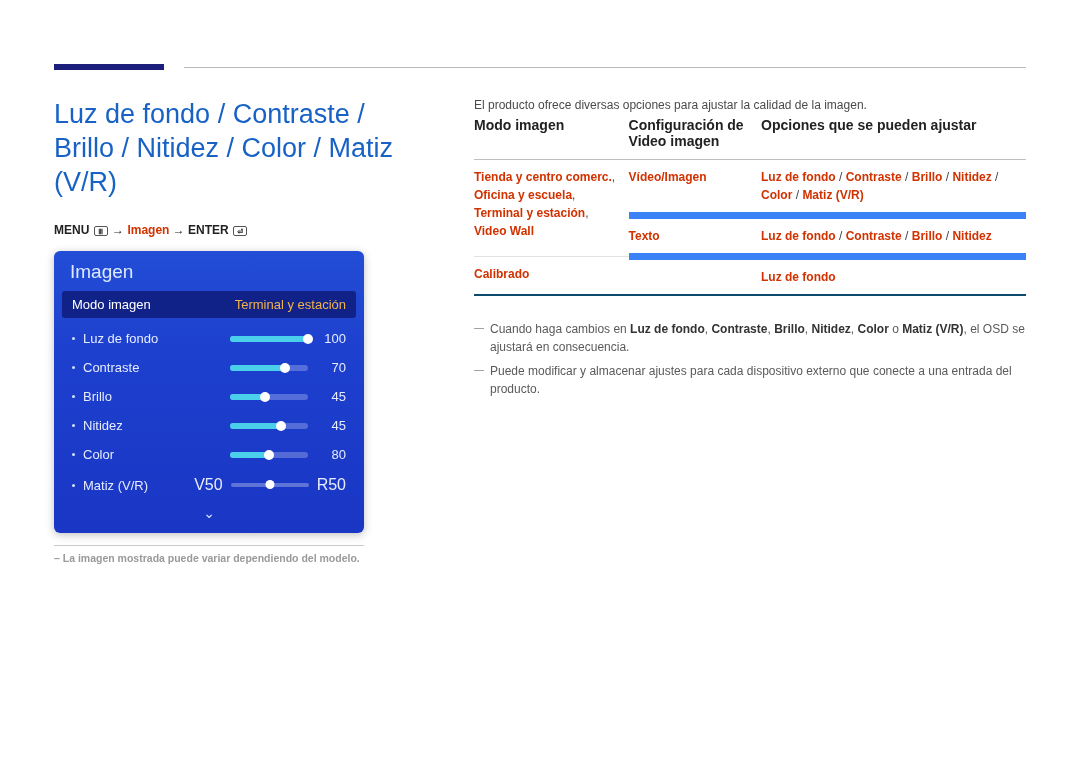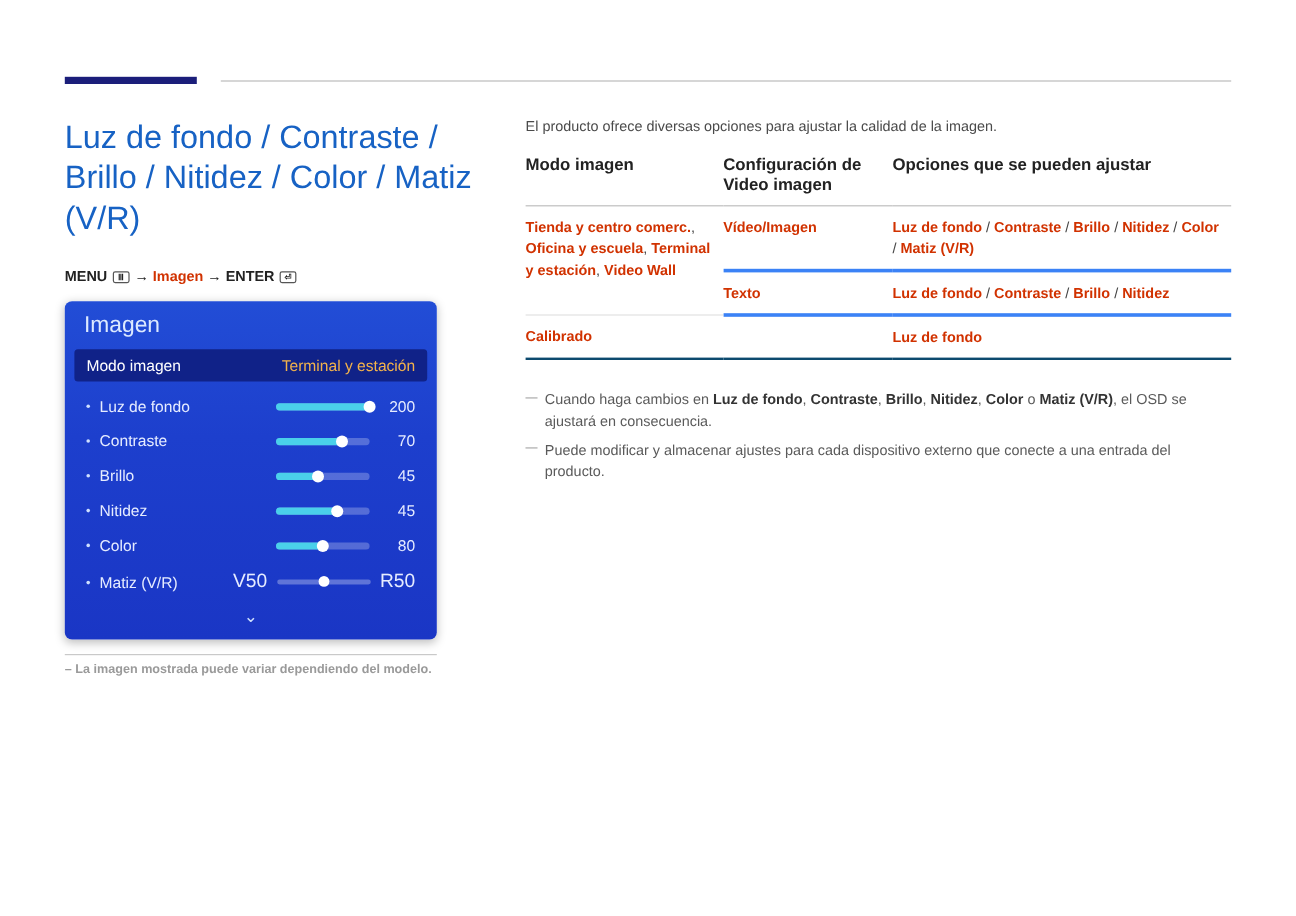--- a/index.html
+++ b/index.html
@@ -23,21 +23,21 @@
   .hr-top {
     position: absolute;
     left: 184px;
     right: 54px;
     top: 67px;
     height: 1px;
     background: #bbb;
   }
   .content {
     display: flex;
-    gap: 24px;
+    gap: 60px;
     margin-top: 42px;
   }
   
   .left {
     width: 360px;
     flex-shrink: 0;
   }
   .page-title {
     color: #1762c4;
     font-size: 27px;
@@ -140,39 +140,39 @@
   }
   .footnote::before{
     content: "– ";
   }
   
   .right {
     flex: 1;
     font-size: 12px;
     color: #4a4a4a;
   }
-  .intro { margin-bottom: 17px; }
+  .intro { margin-bottom: 5px; }
   table.opts {
     width: 100%;
     border-collapse: collapse;
     font-size: 12px;
   }
   table.opts th {
     text-align: left;
     font-weight: bold;
     color: #222;
     font-size: 14px;
     padding: 0 8px 10px 0;
     border-bottom: 1px solid #bfbfbf;
     vertical-align: top;
   }
   table.opts td {
     padding: 8px 8px 8px 0;
     vertical-align: top;
-    border-bottom: 3px solid #3b82f6;
+    border-bottom: 7px solid #3b82f6;
     color: #d13200;
     font-weight: bold;
     line-height: 1.5;
   }
   table.opts td .sep { color: #444; font-weight: normal; }
   table.opts tr.last td { border-bottom: 2px solid #0c4a6e; }
   .notes { margin-top: 24px; }
   .note {
     position: relative;
     padding-left: 16px;
@@ -217,21 +217,21 @@
         <span class="val">Terminal y estación</span>
       </div>
       <div class="osd-list" id="osd-list">
           <div class="osd-item">
             <span class="dot"></span>
             <span class="label">Luz de fondo</span>
             <span class="slider">
               <span class="fill" style="width:100%"></span>
               <span class="thumb" style="left:100%"></span>
             </span>
-            <span class="num">200</span>
+            <span class="num">100</span>
           </div>
           <div class="osd-item">
             <span class="dot"></span>
             <span class="label">Contraste</span>
             <span class="slider">
               <span class="fill" style="width:70%"></span>
               <span class="thumb" style="left:70%"></span>
             </span>
             <span class="num">70</span>
           </div>

